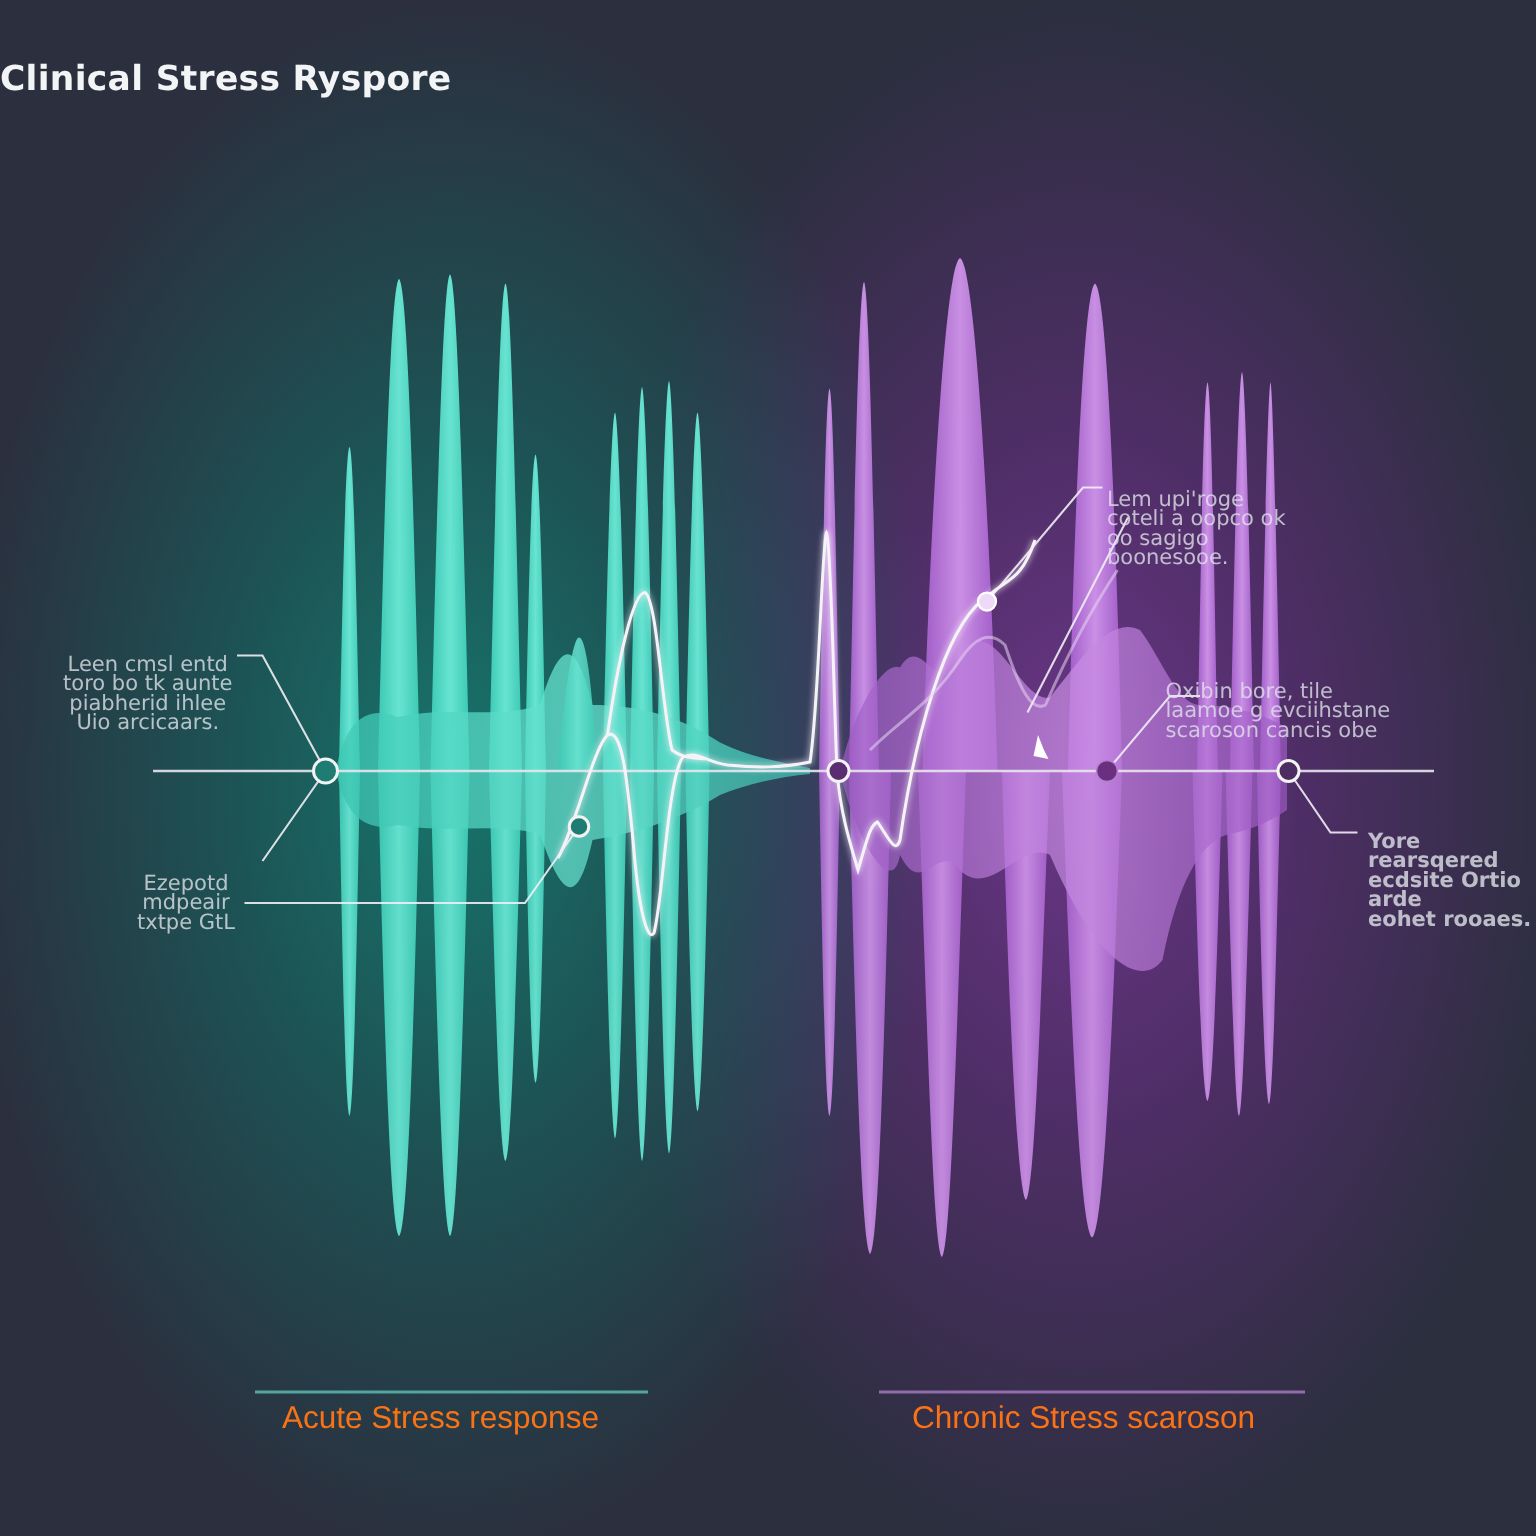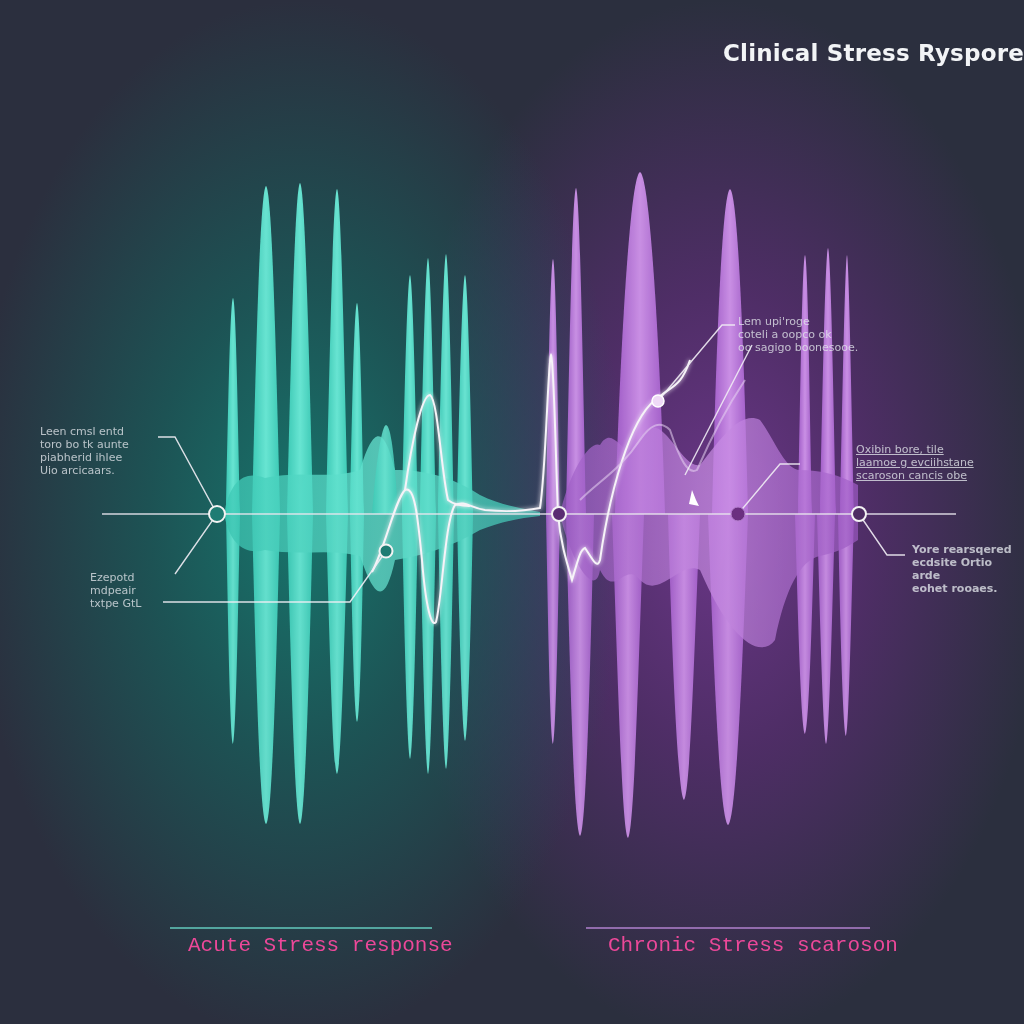--- a/index.html
+++ b/index.html
@@ -11,31 +11,31 @@
   }
   .bg {
     position:absolute; inset:0;
     background:
       radial-gradient(ellipse 330px 520px at 300px 520px, rgba(22,120,110,0.95) 0%, rgba(24,95,92,0.75) 45%, rgba(43,47,62,0) 100%),
       radial-gradient(ellipse 330px 520px at 720px 520px, rgba(110,55,140,0.95) 0%, rgba(90,45,115,0.75) 45%, rgba(43,47,62,0) 100%),
       #2b2f3e;
   }
   svg.main { position:absolute; left:0; top:0; }
   .title {
-    position:absolute; top:40px; left:0; width:1024px; text-align:right;
+    position:absolute; top:40px; left:0; width:1024px; text-align:left;
     color:#f2f4f6; font-size:23px; font-weight:bold; letter-spacing:0.2px;
   }
   .note {
     position:absolute; color:rgba(225,230,235,0.78);
-    font-size:11px; line-height:13px; white-space:pre-line;
+    font-size:14px; line-height:13px; white-space:pre-line;margin-top:12px;
   }
-  .note.right { text-align:left; }
+  .note.right { text-align:center; }
   .section-label {
-    position:absolute; top:934px; font-size:21px; color:#ec4899;
-    font-family:Liberation Mono, monospace;
+    position:absolute; top:934px; font-size:21px; color:#f97316;
+    font-family:Liberation Sans, sans-serif;
   }
   .section-rule { position:absolute; top:927px; height:2px; }
 </style>
 </head>
 <body>
 
 <div class="bg"></div>
 
 <svg class="main" width="1024" height="1024" viewBox="0 0 1024 1024">
   <defs>
@@ -143,21 +143,21 @@
 <div class="note right" style="left:40px; top:425px; width:117px;">Leen cmsl entd
 toro bo tk aunte
 piabherid ihlee
 Uio arcicaars.</div>
 <div class="note right" style="left:90px; top:571px; width:68px;">Ezepotd
 mdpeair
 txtpe GtL</div>
 <div class="note" style="left:738px; top:315px; width:140px;">Lem upi'roge
 coteli a oopco ok
 oo sagigo boonesooe.</div>
-<div class="note" style="left:856px; top:443px; width:150px;text-decoration:underline;">Oxibin bore, tile
+<div class="note" style="left:777px; top:443px; width:150px;">Oxibin bore, tile
 laamoe g evciihstane
 scaroson cancis obe</div>
 <div class="note" style="left:912px; top:543px; width:110px;font-weight:bold;">Yore rearsqered
 ecdsite Ortio arde
 eohet rooaes.</div>
 
 <div class="section-rule" style="left:170px; width:262px; background:#5fc0b5; opacity:0.8;"></div>
 <div class="section-label" style="left:188px;">Acute Stress response</div>
 
 <div class="section-rule" style="left:586px; width:284px; background:#a97cc6; opacity:0.8;"></div>

